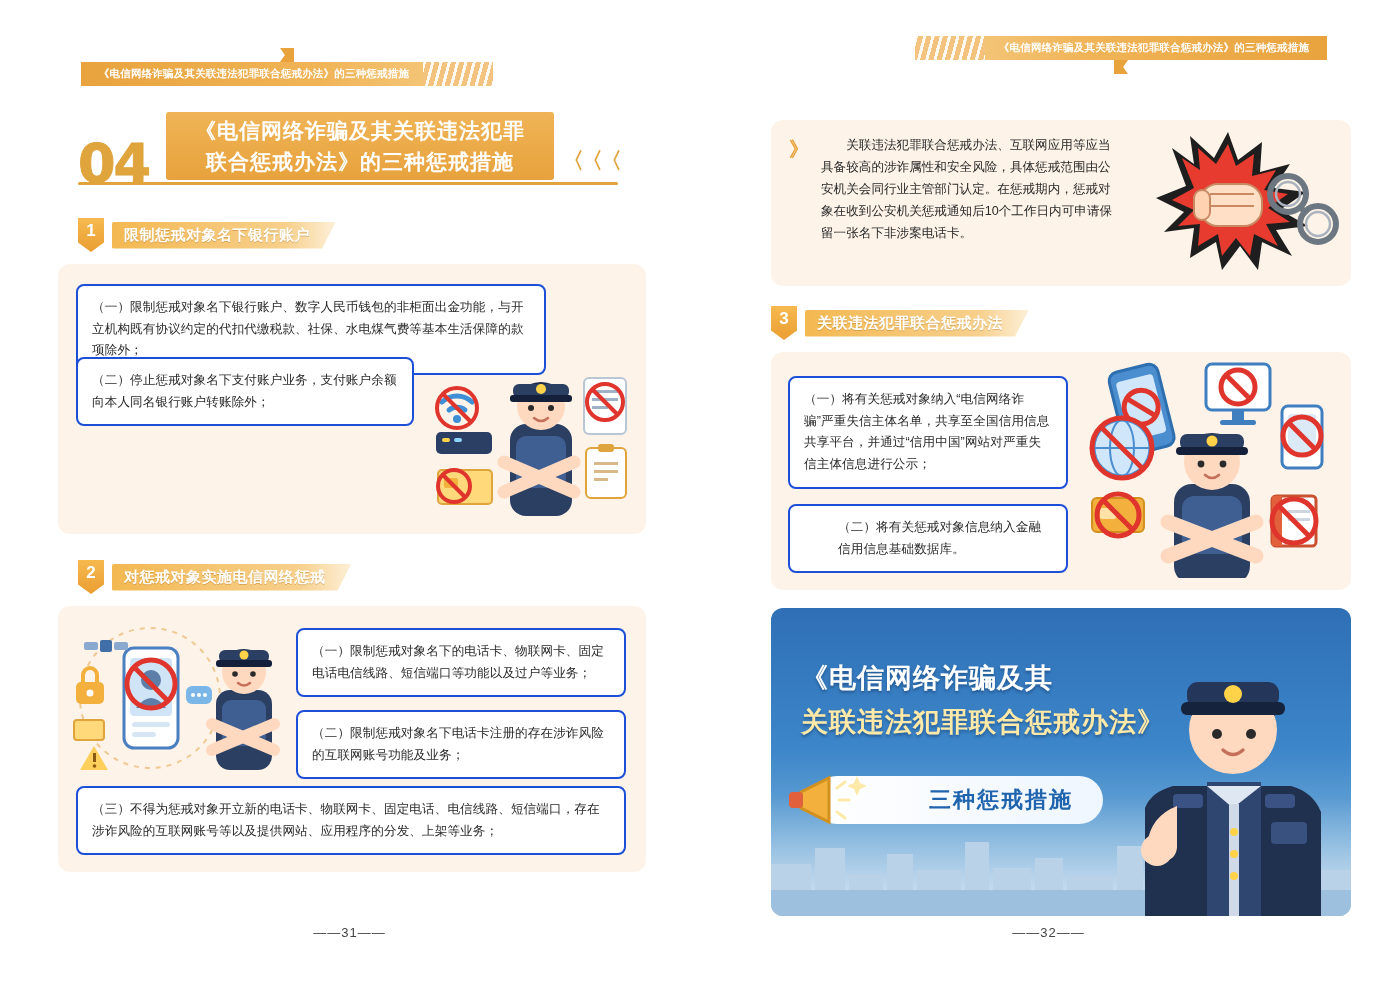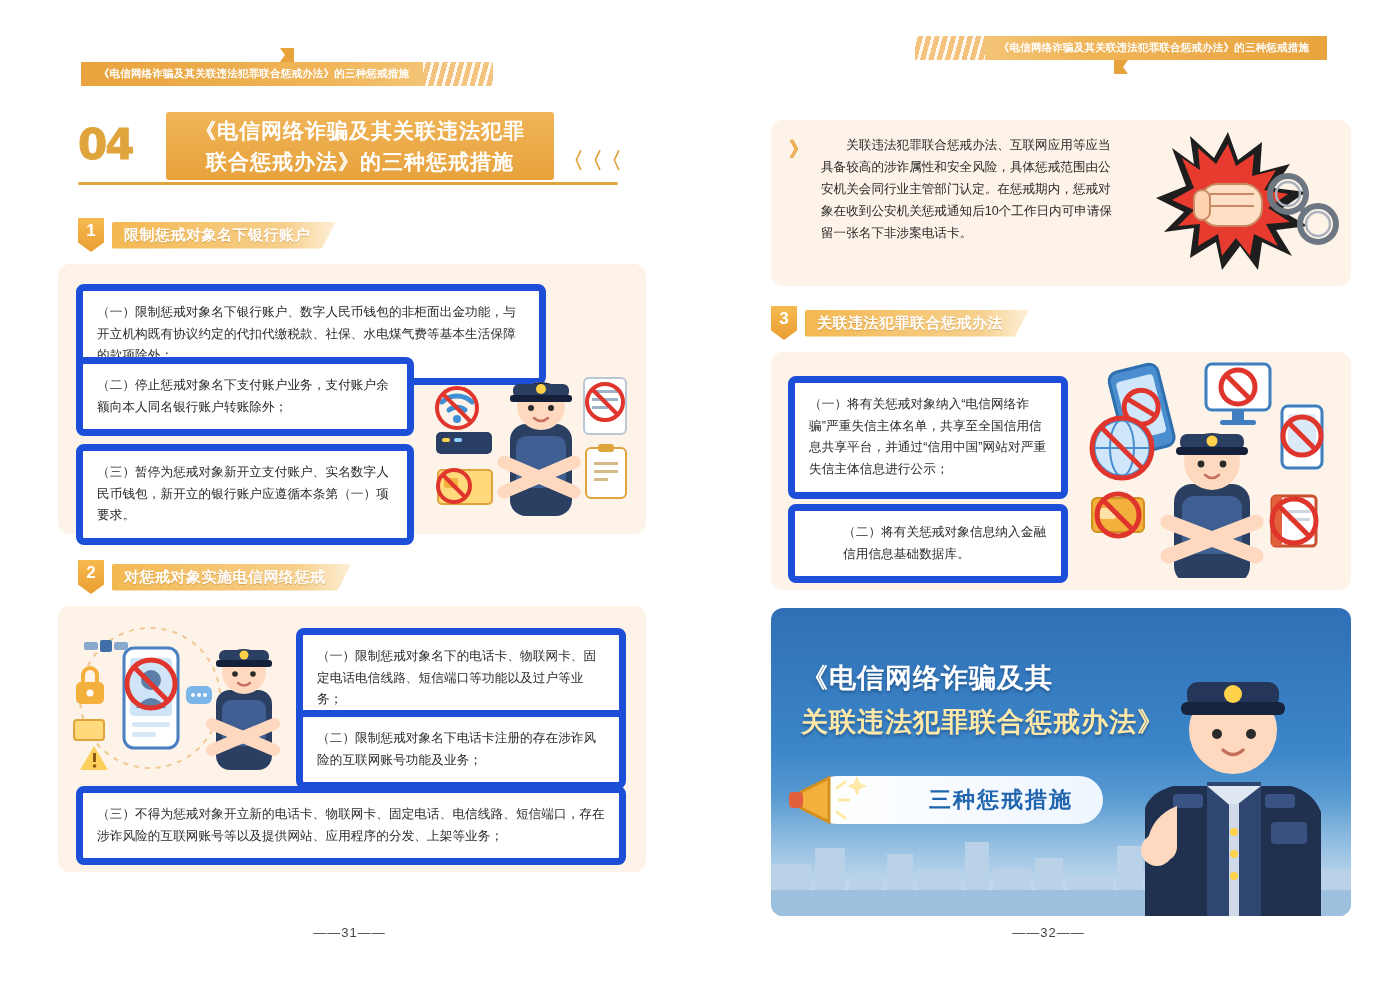--- a/index.html
+++ b/index.html
@@ -44,22 +44,22 @@
     background:#e8a33d;
   }
   .rh-cap.l{clip-path:polygon(0 0,100% 0,100% 100%,0 100%,35% 50%);}
   .rh-cap.r{clip-path:polygon(0 0,100% 0,65% 50%,100% 100%,0 100%);}
 
   
   .sec-title{
     position:absolute;left:78px;top:112px;width:540px;height:74px;
   }
   .sec-num{
-    position:absolute;left:0;top:8px;
-    font-size:42px;font-weight:bold;color:#e0a43d;
+    position:absolute;left:0;top:20px;
+    font-size:54px;font-weight:bold;color:#e0a43d;
     font-family:"DejaVu Sans",sans-serif;letter-spacing:-2px;
     -webkit-text-stroke:1px #e0a43d;
   }
   .sec-title-band{
     position:absolute;left:88px;top:0;width:388px;height:68px;
     background:linear-gradient(180deg,#f0b457 0%,#e7a23c 100%);
     border-radius:3px;
     display:flex;flex-direction:column;justify-content:center;align-items:center;
   }
   .sec-title-band .t1,.sec-title-band .t2{
@@ -92,21 +92,21 @@
     clip-path:polygon(0 0,100% 0,calc(100% - 14px) 100%,0 100%);
   }
   .sub-bar span{color:#ffffff;font-size:15px;font-weight:bold;letter-spacing:.5px;
     text-shadow:0 1px 0 rgba(160,100,20,.35);}
 
   
   .panel{
     position:absolute;background:#fdf3e8;border-radius:12px;
   }
   .txtbox{
-    position:absolute;background:#ffffff;border:7px solid #1d4ed8;border-radius:8px;
+    position:absolute;background:#ffffff;border:2px solid #1d4ed8;border-radius:8px;
     box-sizing:border-box;padding:11px 14px;
     font-size:12.6px;line-height:1.72;color:#2a2a2a;
     letter-spacing:.1px;
   }
 
   
   .note{
     position:absolute;left:771px;top:120px;width:580px;height:166px;
     background:#fdf3e8;border-radius:12px;
   }
@@ -183,21 +183,20 @@
       <div class="badge">1</div>
       <div class="sub-bar">
         <span>限制惩戒对象名下银行账户</span>
       </div>
     </div>
 
     <div class="panel" style="left:58px;top:264px;width:588px;height:270px;"></div>
 
     <div class="txtbox" style="left:76px;top:284px;width:470px;">（一）限制惩戒对象名下银行账户、数字人民币钱包的非柜面出金功能，与开立机构既有协议约定的代扣代缴税款、社保、水电煤气费等基本生活保障的款项除外；</div>
     <div class="txtbox" style="left:76px;top:357px;width:338px;">（二）停止惩戒对象名下支付账户业务，支付账户余额向本人同名银行账户转账除外；</div>
-    <div class="txtbox" style="left:76px;top:444px;width:338px;">（三）暂停为惩戒对象新开立支付账户、实名数字人民币钱包，新开立的银行账户应遵循本条第（一）项要求。</div>
 
     <div class="illus" style="left:424px;top:362px;width:222px;height:170px;">
       <svg viewBox="0 0 222 170" width="222" height="170">
 
         <g>
           <path d="M18 40 a22 22 0 0 1 30 0" stroke="#3f8fd6" stroke-width="5" fill="none" stroke-linecap="round"></path>
           <path d="M25 48 a13 13 0 0 1 16 0" stroke="#3f8fd6" stroke-width="5" fill="none" stroke-linecap="round"></path>
           <circle cx="33" cy="57" r="4" fill="#3f8fd6"></circle>
           <circle cx="33" cy="46" r="20" fill="none" stroke="#e0352c" stroke-width="4"></circle>
           <line x1="19" y1="32" x2="47" y2="60" stroke="#e0352c" stroke-width="4"></line>

